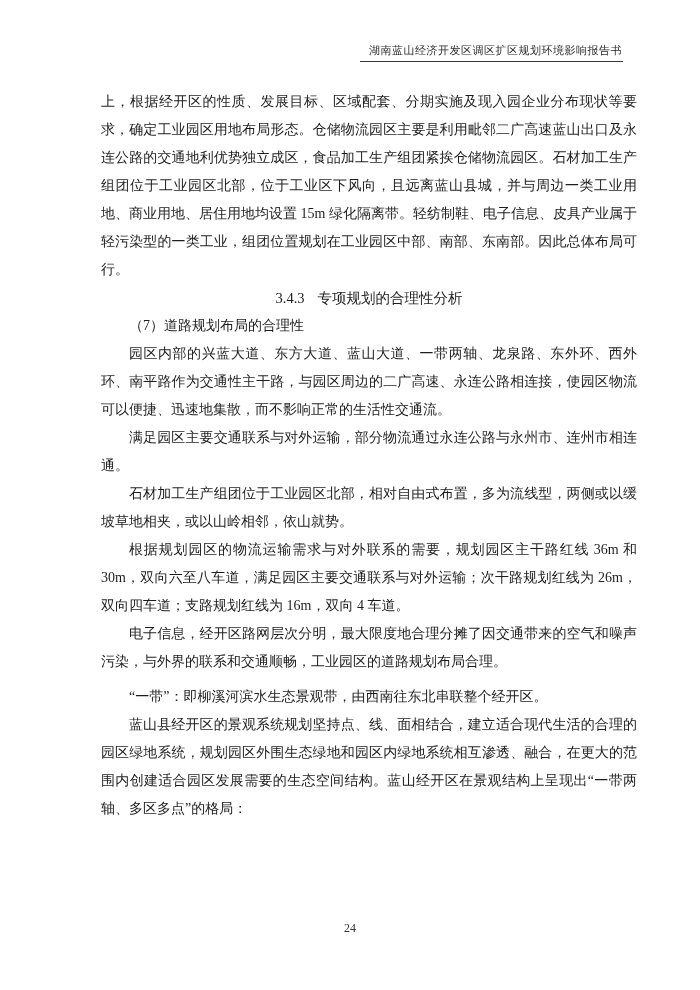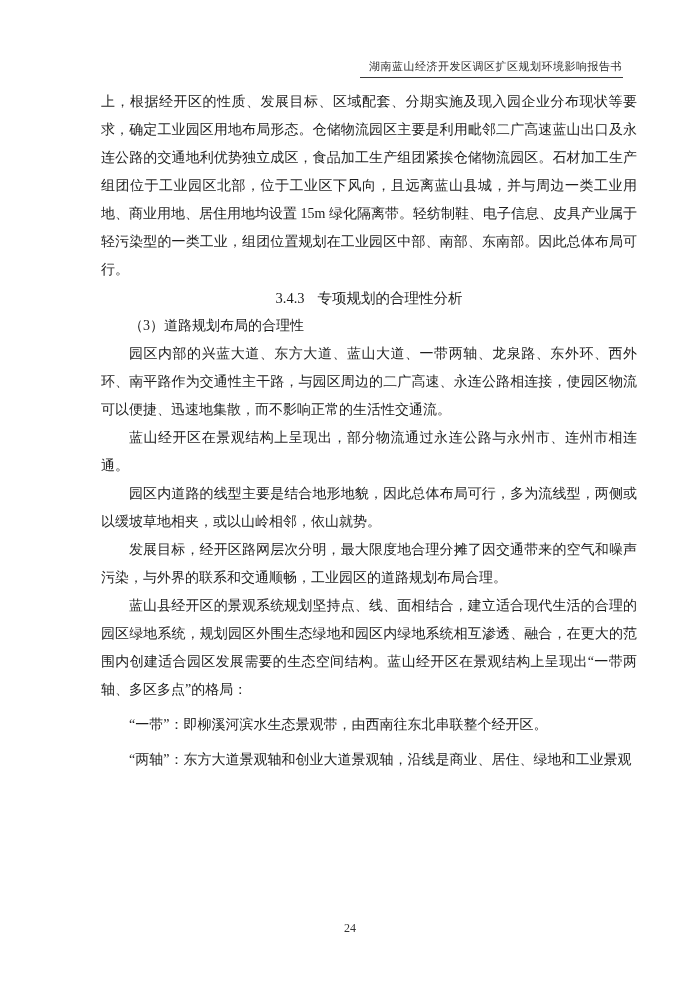--- a/index.html
+++ b/index.html
@@ -11,21 +11,21 @@
     position: relative;
     width: 700px;
     height: 990px;
     background: #ffffff;
     font-family: "Liberation Serif", "DejaVu Serif", serif;
     color: #1d1d1d;
     overflow: hidden;
   }
   .header {
     position: absolute;
-    top: 56px;
+    top: 40px;
     left: 87px;
     right: 77px;
     text-align: right;
   }
   .header-title {
     display: inline-block;
     font-size: 11px;
     letter-spacing: 0.5px;
     color: #2a2a2a;
     padding: 0 1px 3px 9px;
@@ -76,28 +76,28 @@
   <div class="header">
     <span class="header-title">湖南蓝山经济开发区调区扩区规划环境影响报告书</span>
   </div>
 
   <div class="content">
 
     <p class="para">上，根据经开区的性质、发展目标、区域配套、分期实施及现入园企业分布现状等要求，确定工业园区用地布局形态。仓储物流园区主要是利用毗邻二广高速蓝山出口及永连公路的交通地利优势独立成区，食品加工生产组团紧挨仓储物流园区。石材加工生产组团位于工业园区北部，位于工业区下风向，且远离蓝山县城，并与周边一类工业用地、商业用地、居住用地均设置 15m 绿化隔离带。轻纺制鞋、电子信息、皮具产业属于轻污染型的一类工业，组团位置规划在工业园区中部、南部、东南部。因此总体布局可行。</p>
 
     <p class="heading"><span class="h-num">3.4.3</span><span class="h-title">专项规划的合理性分析</span></p>
 
-    <p class="para indent">（3）道路规划布局的合理性</p>
+    <p class="para indent">（7）道路规划布局的合理性</p>
     <p class="para indent">园区内部的兴蓝大道、东方大道、蓝山大道、一带两轴、龙泉路、东外环、西外环、南平路作为交通性主干路，与园区周边的二广高速、永连公路相连接，使园区物流可以便捷、迅速地集散，而不影响正常的生活性交通流。</p>
-    <p class="para indent">蓝山经开区在景观结构上呈现出，部分物流通过永连公路与永州市、连州市相连通。</p>
-    <p class="para indent">园区内道路的线型主要是结合地形地貌，因此总体布局可行，多为流线型，两侧或以缓坡草地相夹，或以山岭相邻，依山就势。</p>
-    <p class="para indent">发展目标，经开区路网层次分明，最大限度地合理分摊了因交通带来的空气和噪声污染，与外界的联系和交通顺畅，工业园区的道路规划布局合理。</p>
+    <p class="para indent">满足园区主要交通联系与对外运输，部分物流通过永连公路与永州市、连州市相连通。</p>
+    <p class="para indent">石材加工生产组团位于工业园区北部，相对自由式布置，多为流线型，两侧或以缓坡草地相夹，或以山岭相邻，依山就势。</p>
+    <p class="para indent">根据规划园区的物流运输需求与对外联系的需要，规划园区主干路红线 36m 和 30m，双向六至八车道，满足园区主要交通联系与对外运输；次干路规划红线为 26m，双向四车道；支路规划红线为 16m，双向 4 车道。</p>
+    <p class="para indent">电子信息，经开区路网层次分明，最大限度地合理分摊了因交通带来的空气和噪声污染，与外界的联系和交通顺畅，工业园区的道路规划布局合理。</p>
+    <p class="para indent spaced">“一带”：即柳溪河滨水生态景观带，由西南往东北串联整个经开区。</p>
     <p class="para indent">蓝山县经开区的景观系统规划坚持点、线、面相结合，建立适合现代生活的合理的园区绿地系统，规划园区外围生态绿地和园区内绿地系统相互渗透、融合，在更大的范围内创建适合园区发展需要的生态空间结构。蓝山经开区在景观结构上呈现出“一带两轴、多区多点”的格局：</p>
-    <p class="para indent spaced">“一带”：即柳溪河滨水生态景观带，由西南往东北串联整个经开区。</p>
-    <p class="para indent spaced">“两轴”：东方大道景观轴和创业大道景观轴，沿线是商业、居住、绿地和工业景观</p>
 
   </div>
 
   <div class="footer">
     <span>24</span>
   </div>
 
 </div>
 
 </body></html>

